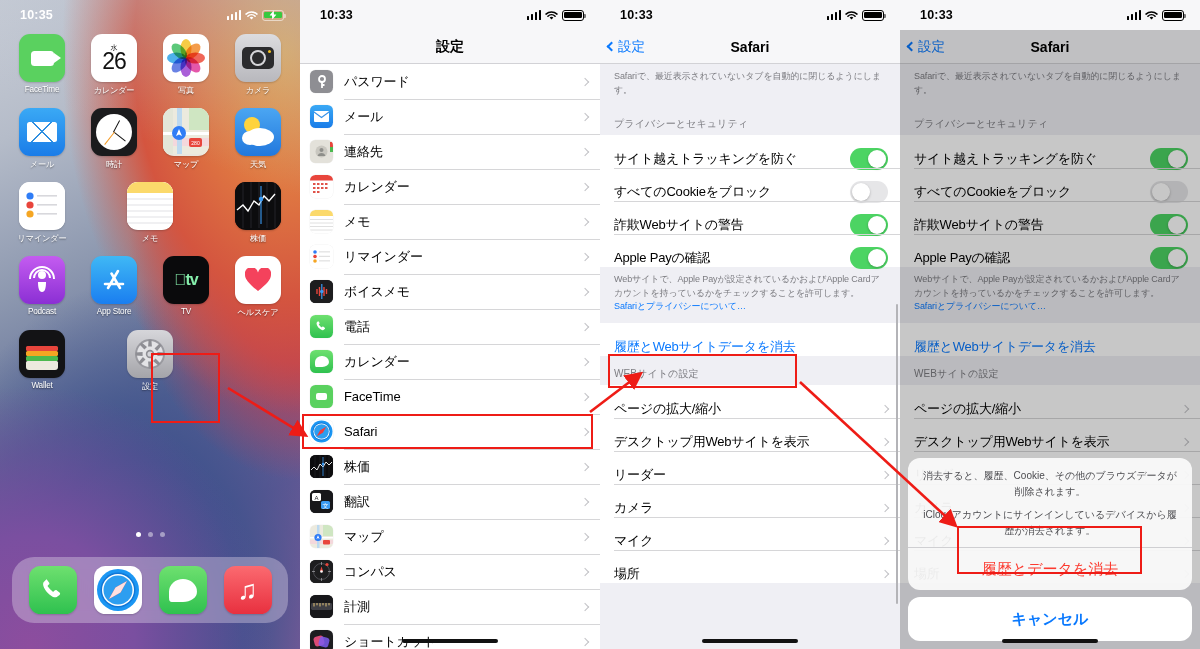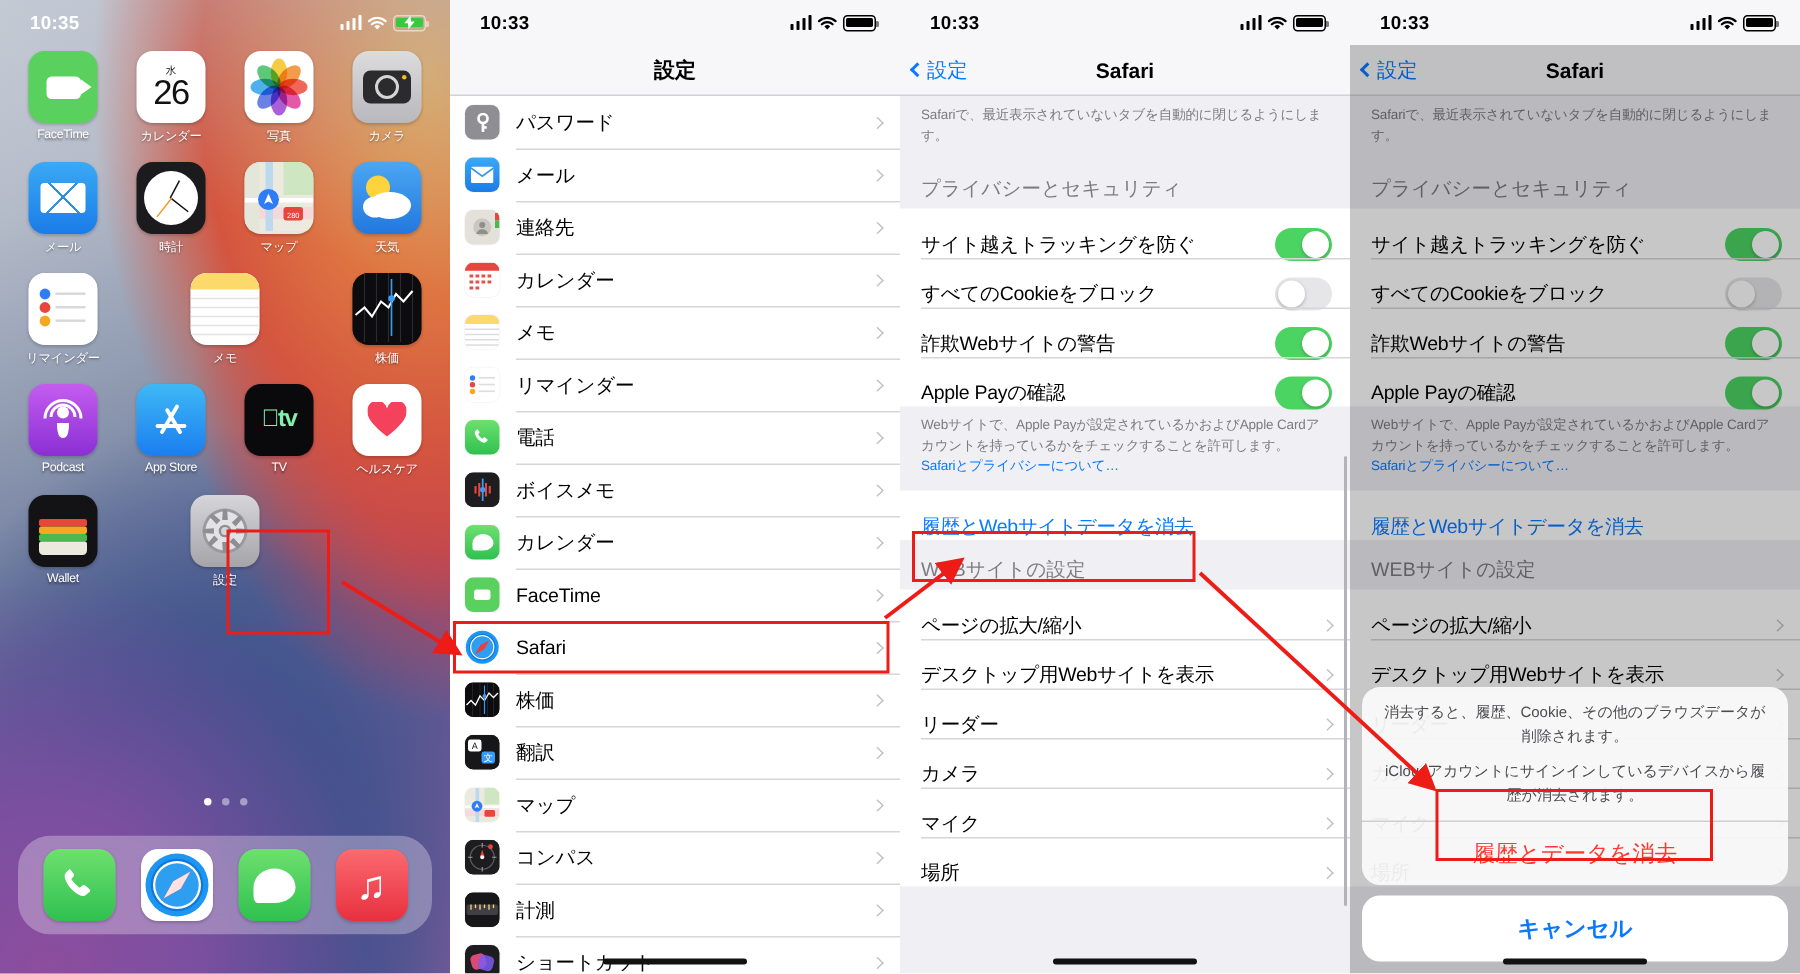--- a/index.html
+++ b/index.html
@@ -142,21 +142,21 @@
   .toggle { width:38px; height:22px; border-radius:11px; position:relative; flex:0 0 38px; }
   .toggle.on { background:#4cd463; }
   .toggle.off { background:#e6e6e8; }
   .toggle b { position:absolute; top:1.6px; width:18.8px; height:18.8px; border-radius:50%; background:#fff;
               box-shadow:0 1px 2.5px rgba(0,0,0,.25); display:block; }
   .toggle.on b { right:1.6px; }
   .toggle.off b { left:1.6px; }
 
   .foot { font-size:9px; color:#7c7c81; line-height:1.5; padding:6px 14px 9px; letter-spacing:-.1px; }
   .foot a { color:#0a79fe; text-decoration:none; }
-  .hdr { font-size:13px; color:#7c7c81; padding:11px 14px 4px; letter-spacing:.1px; }
+  .hdr { font-size:10px; color:#7c7c81; padding:11px 14px 4px; letter-spacing:.1px; }
 
   .scrollbar { position:absolute; right:2px; width:2.5px; border-radius:2px; background:#b4b4b8; }
 
   .homeind { position:absolute; left:50%; transform:translateX(-50%); bottom:6px;
              width:96px; height:4px; border-radius:3px; background:#111; }
 
   
   .dim { position:absolute; inset:0; background:rgba(0,0,0,.22); }
   .sheet { position:absolute; left:8px; right:8px; bottom:8px; }
   .sheet-grp { background:rgba(250,250,250,.94); border-radius:12px; overflow:hidden; margin-bottom:7px; }
@@ -544,41 +544,41 @@
                   <rect x="9" y="10.8" width="11" height="1.1" fill="#ddd"></rect>
                   <circle cx="5" cy="16" r="1.8" fill="#f5a623"></circle>
                   <rect x="9" y="15.3" width="11" height="1.1" fill="#ddd"></rect>
                 </svg>
             </div>
             <span class="rlbl">リマインダー</span>
             <i class="chev"></i>
           </div>
 
           <div class="r">
-            <div class="ricon i-phone" style="font-size:14px">
-              <svg width="13" height="13" viewBox="0 0 26 26">
-                  <path d="M6.5 2.2 4 4.7c-1.3 1.3-1.2 3.4.2 6.2 1.4 2.8 3.2 5 5.5 6.8 2.5 2 5.2 3.3 7 2.3l2.8-2.1c.9-.7.8-1.6 0-2.3l-2.6-2.2c-.8-.7-1.6-.6-2.3.1l-1 1c-.3.3-.7.3-1 0a25 25 0 0 1-4.8-5c-.2-.3-.2-.7 0-.9l1-1c.7-.7.8-1.4.2-2.2L6.6 2.3z" fill="#fff"></path>
-                </svg>
-            </div>
-            <span class="rlbl">電話</span>
-            <i class="chev"></i>
-          </div>
-
-          <div class="r">
             <div class="ricon" style="background:#1d1d1f">
               <svg width="23" height="23" viewBox="0 0 23 23">
                   <rect width="23" height="23" fill="#1d1d1f"></rect>
                   <g stroke="#e8453c" stroke-width="1.4">
                     <path d="M7 9v5M9.5 7v9M14 7v9M16.5 9v5"></path>
                   </g>
                   <path d="M11.8 4v15" stroke="#3a9bf5" stroke-width="1.2"></path>
                   <circle cx="11.8" cy="11.5" r="1.8" fill="#3a9bf5"></circle>
                 </svg>
             </div>
             <span class="rlbl">ボイスメモ</span>
+            <i class="chev"></i>
+          </div>
+
+          <div class="r">
+            <div class="ricon i-phone" style="font-size:14px">
+              <svg width="13" height="13" viewBox="0 0 26 26">
+                  <path d="M6.5 2.2 4 4.7c-1.3 1.3-1.2 3.4.2 6.2 1.4 2.8 3.2 5 5.5 6.8 2.5 2 5.2 3.3 7 2.3l2.8-2.1c.9-.7.8-1.6 0-2.3l-2.6-2.2c-.8-.7-1.6-.6-2.3.1l-1 1c-.3.3-.7.3-1 0a25 25 0 0 1-4.8-5c-.2-.3-.2-.7 0-.9l1-1c.7-.7.8-1.4.2-2.2L6.6 2.3z" fill="#fff"></path>
+                </svg>
+            </div>
+            <span class="rlbl">電話</span>
             <i class="chev"></i>
           </div>
 
           <div class="r">
             <div class="ricon i-msg">
               <span style="width:14px;height:11.5px;background:#fff;border-radius:50% 50% 50% 10%/55% 55% 45% 20%;display:block"></span>
             </div>
             <span class="rlbl">カレンダー</span>
             <i class="chev"></i>
           </div>

